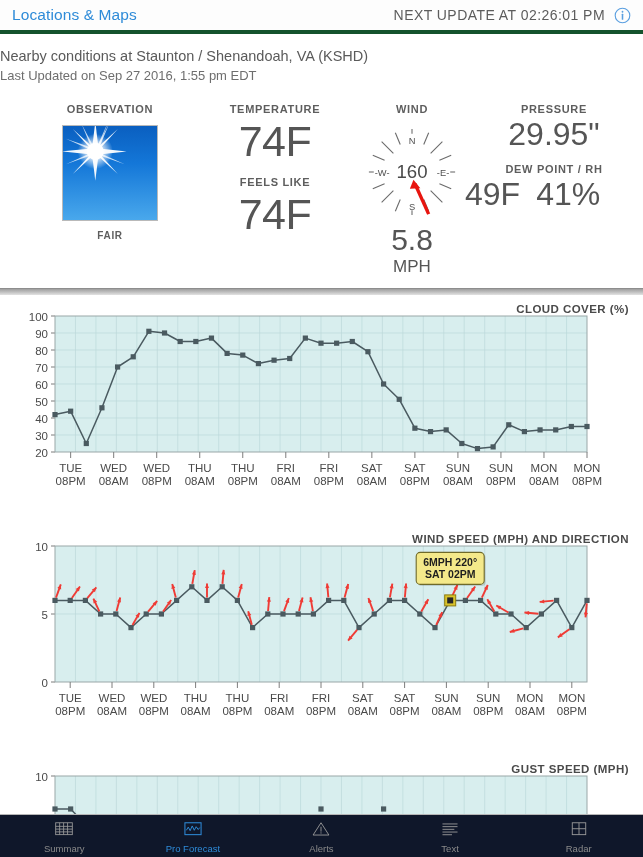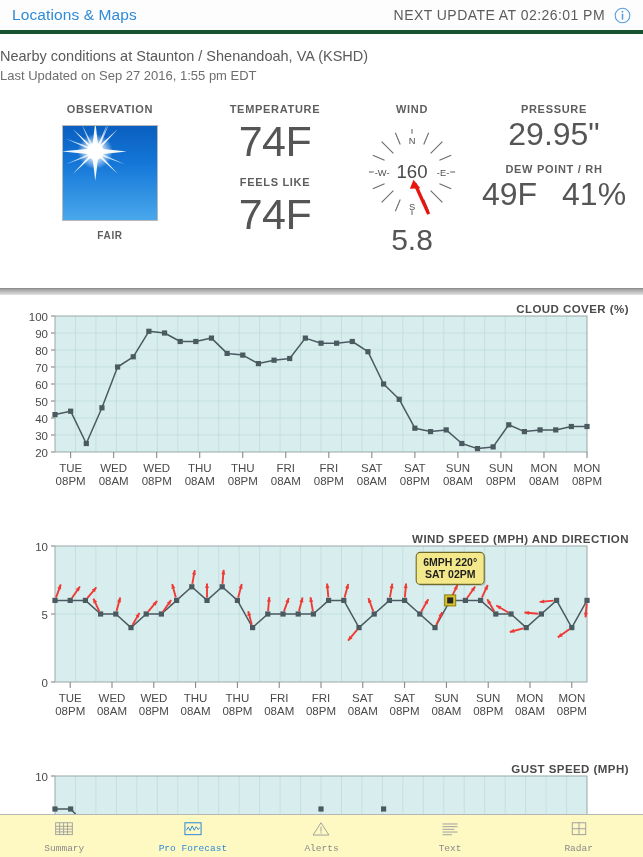--- a/index.html
+++ b/index.html
@@ -61,21 +61,21 @@
 
   
   .col-wind { position: absolute; left: 352px; top: 0; width: 120px; text-align: center; }
   .compass { width: 98px; height: 98px; margin: 8px auto 0; position: relative; }
   .wind-speed { font-size: 30px; color: #555; font-weight: 300; line-height: 33px; margin-top: 2px; }
   .wind-unit { font-size: 17px; color: #555; font-weight: 300; line-height: 21px; }
 
   
   .col-pres { position: absolute; left: 465px; top: 0; width: 178px; }
   .col-pres .blk { margin-bottom: 4px; }
-  .dew-row { display: flex; justify-content: center; gap: 25px; }
+  .dew-row { display: flex; gap: 16px; }
   .dew-row span { font-size: 32px; color: #555; font-weight: 300; line-height: 38px; }
 
   .panel-sep {
     position: absolute; top: 288px; left: 0; width: 643px; height: 7px;
     background: linear-gradient(to bottom, #9e9e9e 0%, #b8b8b8 40%, #e2e2e2 100%);
     border-top: 1px solid #8d8d8d;
   }
 
   
   .chart-block { position: absolute; left: 0; width: 643px; }
@@ -85,22 +85,22 @@
 
   .chart-title {
     position: absolute; right: 14px; top: 4px;
     font-size: 11.5px; color: #4a4a4a; letter-spacing: .45px; font-weight: bold;
   }
   .chart-svg { display: block; }
 
   
   .tabbar {
     position: absolute; bottom: 0; left: 0; width: 643px; height: 43px;
-    background: #fef9c3; border-top: 1px solid #b6b6b6;
-    display: flex; align-items: center; font-family: Liberation Mono, monospace;
+    background: #0f172a; border-top: 1px solid #b6b6b6;
+    display: flex; align-items: center;
   }
   .tab { flex: 1; text-align: center; }
   .tab .ti { height: 22px; display: flex; align-items: center; justify-content: center; }
   .tab .tl { font-size: 9.5px; color: #8a8a8a; margin-top: 2px; display: block; }
   .tab.active .tl { color: #2e8bd8; }
 </style>
 </head>
 <body>
 
 <div class="app">
@@ -196,20 +196,21 @@
           <text x="12" y="54" text-anchor="start" font-size="9.5" fill="#4f4f4f" font-family="Liberation Sans, sans-serif">-W-</text>
           <text x="88" y="54" text-anchor="end" font-size="9.5" fill="#4f4f4f" font-family="Liberation Sans, sans-serif">-E-</text>
           <text x="50" y="56" text-anchor="middle" font-size="19" fill="#4a4a4a" font-family="Liberation Sans, sans-serif">160</text>
           <g stroke="#e8150f" stroke-width="3.4" fill="#e8150f">
             <line x1="67" y1="93" x2="53" y2="62"></line>
             <polygon points="51.5,58 58.5,66.5 47.8,67.2" stroke="none"></polygon>
           </g>
         </svg>
       </div>
       <div class="wind-speed">5.8</div>
+      <div class="wind-unit">MPH</div>
     </div>
 
     <div class="col-pres">
       <div class="blk">
         <div class="col-label">PRESSURE</div>
         <div class="med-val">29.95"</div>
       </div>
       <div class="blk" style="margin-top:10px;">
         <div class="col-label">DEW POINT / RH</div>
         <div class="dew-row">

